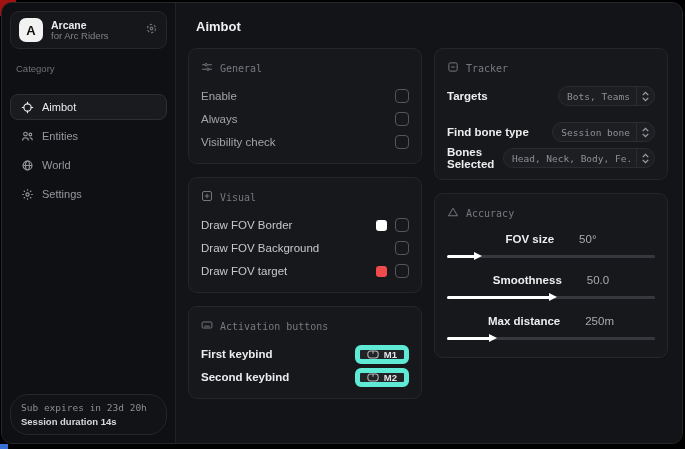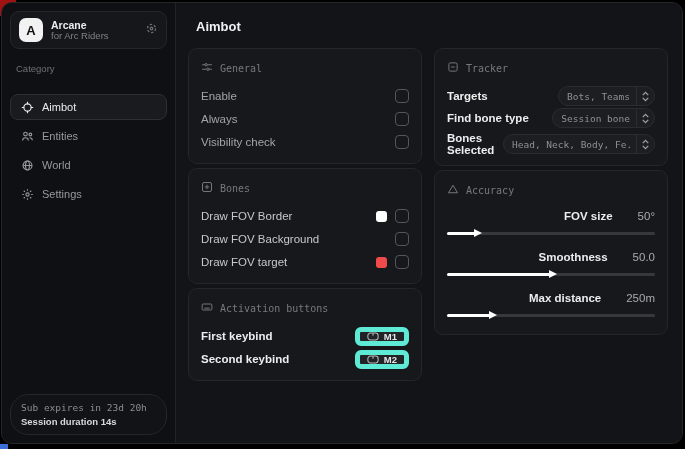--- a/index.html
+++ b/index.html
@@ -34,21 +34,21 @@
 
   .substatus { position:absolute; left:8px; right:8px; bottom:8px; background:#121316;
     border:1px solid #26272b; border-radius:18px; padding:7px 10px; }
   .substatus .l1 { font-family:"DejaVu Sans Mono", monospace; color:#8b8d92; font-size:9.5px; }
   .substatus .l2 { color:#d8d9db; font-size:9.5px; font-weight:bold; margin-top:3px; }
 
   
   .main { flex:1; background:#131417; padding:12px 14px 0 12px; }
   .page-title { color:#f1f1f3; font-size:13px; font-weight:bold; margin:4px 0 14px 8px; }
   .cols { display:flex; gap:12px; align-items:flex-start; }
-  .col { flex:1; display:flex; flex-direction:column; gap:4px; }
+  .col { flex:1; display:flex; flex-direction:column; gap:13px; }
 
   .card { background:#17181c; border:1px solid #25262b; border-radius:9px; padding:10px 12px; }
   .sec-head { display:flex; align-items:center; gap:7px; color:#77797e;
     font-family:"DejaVu Sans Mono", monospace; font-size:10px; margin:2px 0 10px 0; }
   .sec-head svg { width:12px; height:12px; stroke:#77797e; fill:none; stroke-width:1.3; }
 
   .row { display:flex; align-items:center; justify-content:space-between; height:22px; }
   .row + .row { margin-top:1px; }
   .lbl-dim { color:#a2a4a8; font-size:11.5px; }
   .lbl-mid { color:#c6c8cb; font-size:11.5px; }
@@ -66,21 +66,21 @@
 
   .select { display:flex; align-items:center; background:#1d1e22; border:1px solid #2b2c31;
     border-radius:10px; height:20px; padding:0 0 0 8px; cursor:pointer; }
   .select-val { font-family:"DejaVu Sans Mono", monospace; color:#8e9095; font-size:9.5px;
     max-width:118px; white-space:nowrap; overflow:hidden; }
   .select-caret { width:18px; height:18px; margin-left:6px; border-left:1px solid #2b2c31;
     display:flex; align-items:center; justify-content:center; }
   .select-caret svg { width:9px; height:11px; stroke:#9a9ca1; fill:none; stroke-width:1.5; }
 
   .srow { margin-bottom:10px; }
-  .srow-top { display:flex; align-items:center; justify-content:flex-end; height:18px; }
+  .srow-top { display:flex; align-items:center; justify-content:center; height:18px; }
   .sval { color:#a8aaae; font-size:11.5px;margin-left:25px; }
   .slider { position:relative; height:10px; margin-top:3px; cursor:pointer; }
   .track { position:absolute; top:4px; left:0; right:0; height:2.5px; background:#37383d; border-radius:2px; }
   .fill { position:absolute; top:4px; left:0; height:2.5px; background:#fff; border-radius:2px; }
   .thumb { position:absolute; top:0.5px; width:0; height:0; margin-left:-2px;
     border-left:8px solid #fff; border-top:4.5px solid transparent; border-bottom:4.5px solid transparent; }
 </style>
 </head>
 <body>
 
@@ -185,21 +185,21 @@
         </div>
 
         <div class="card">
           <div class="sec-head">
             <span>
               <svg viewBox="0 0 16 16">
                   <rect x="2" y="2" width="12" height="12" rx="2"></rect>
                   <path d="M8 5v6M5 8h6"></path>
                 </svg>
             </span>
-            <span>Bones</span>
+            <span>Visual</span>
           </div>
           <div class="row">
             <span class="lbl-mid">Draw FOV Border</span>
             <span class="row-right">
               <span class="swatch" style="background-color: rgb(255, 255, 255);"></span>
               <span class="checkbox"></span>
             </span>
           </div>
           <div class="row">
             <span class="lbl-mid">Draw FOV Background</span>
@@ -264,21 +264,21 @@
             <span class="lbl-strong">Targets</span>
             <span class="select">
               <span class="select-val">Bots, Teams</span>
               <span class="select-caret">
                 <svg viewBox="0 0 8 12">
                     <path d="M1 4.5L4 1.5L7 4.5M1 7.5L4 10.5L7 7.5"></path>
                   </svg>
               </span>
             </span>
           </div>
-          <div class="row" style="margin-top:0;align-items:center;">
+          <div class="row" style="margin-top:14px;align-items:center;">
             <span class="lbl-strong">Find bone type</span>
             <span class="select">
               <span class="select-val">Session bone</span>
               <span class="select-caret">
                 <svg viewBox="0 0 8 12">
                     <path d="M1 4.5L4 1.5L7 4.5M1 7.5L4 10.5L7 7.5"></path>
                   </svg>
               </span>
             </span>
           </div>

